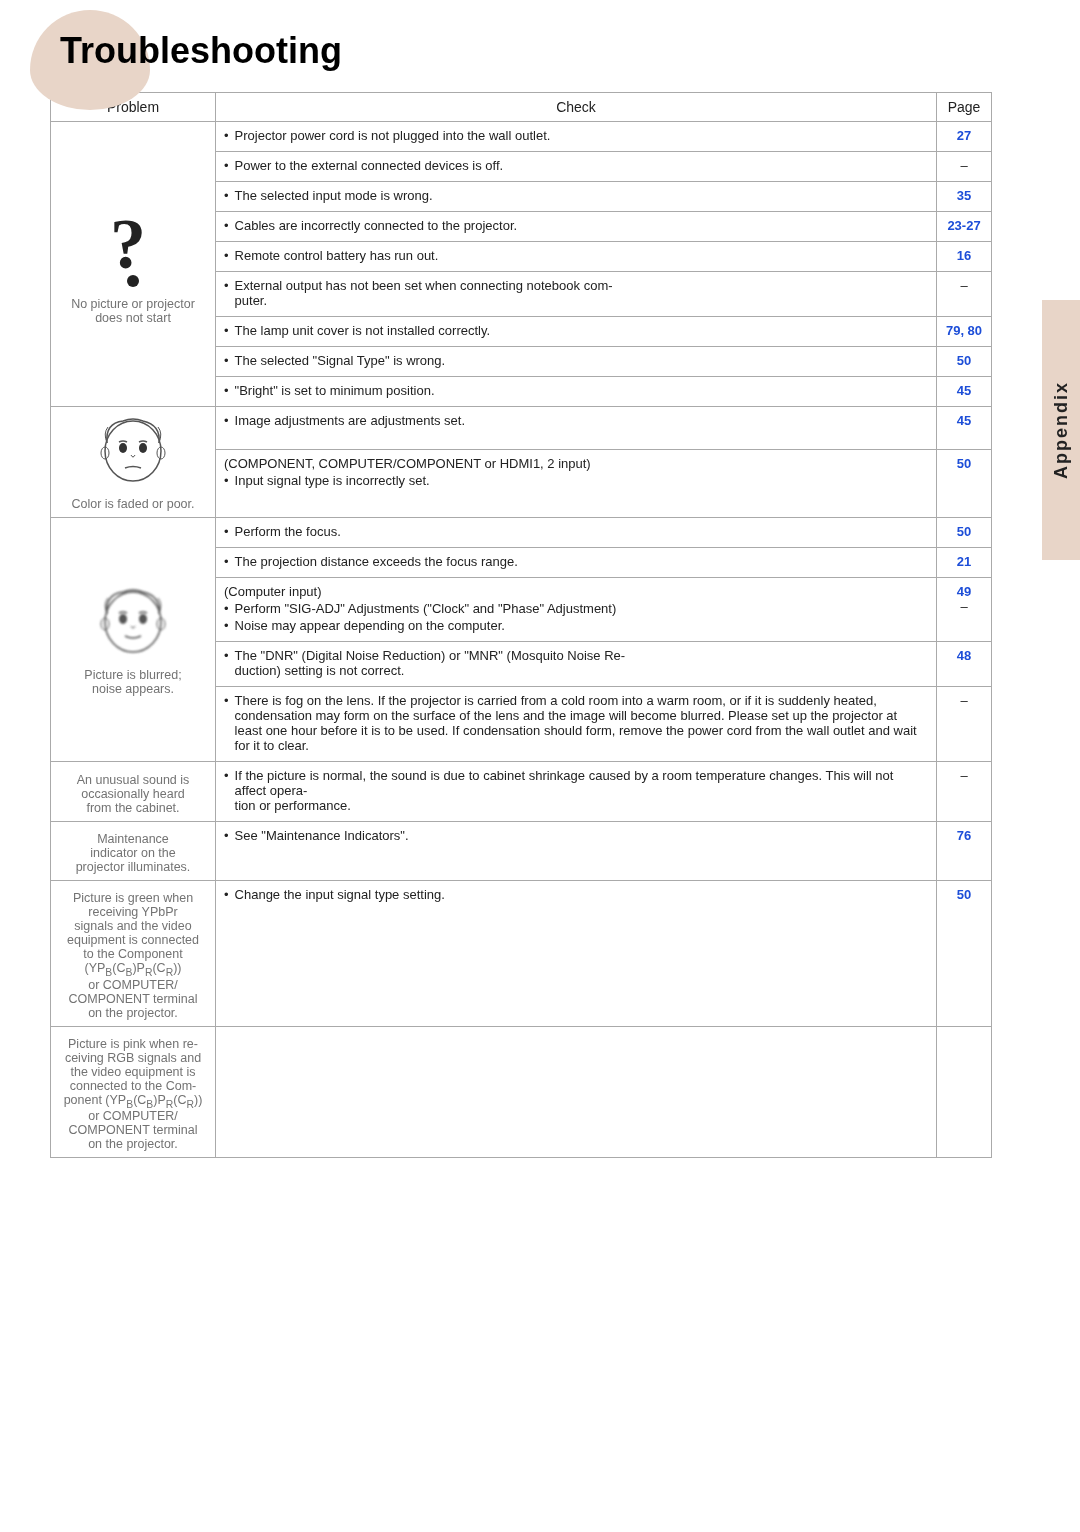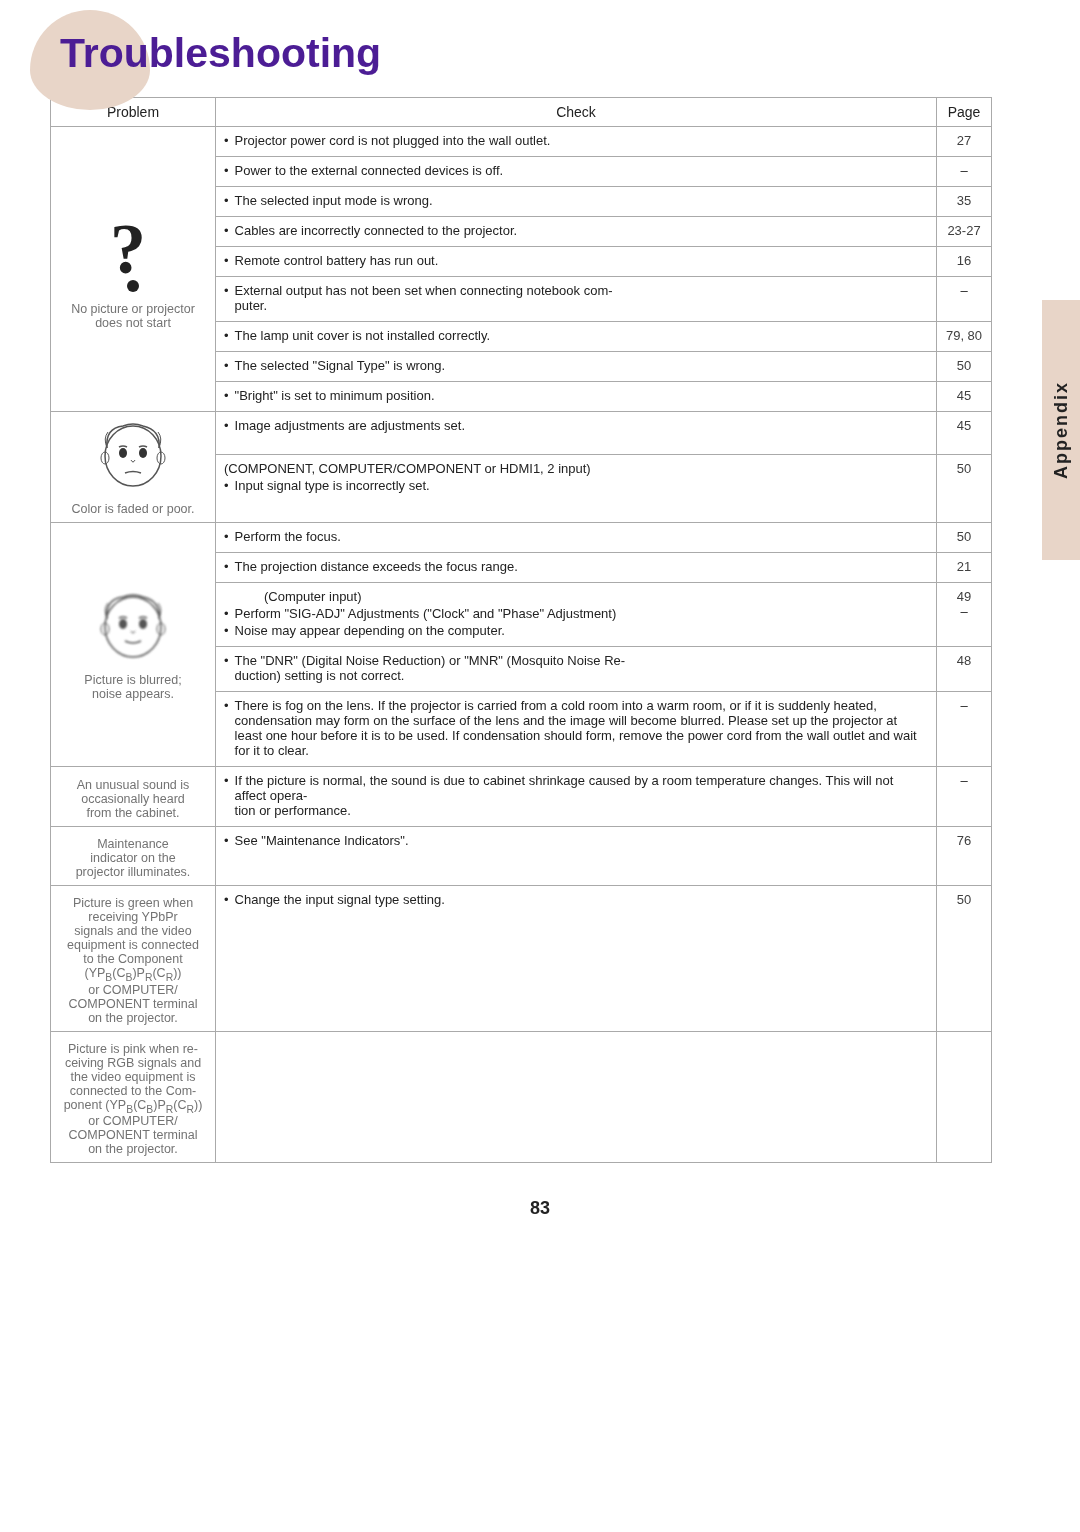--- a/index.html
+++ b/index.html
@@ -50,23 +50,23 @@
     .title-bg-circle {
       position: absolute;
       top: 10px;
       left: 30px;
       width: 120px;
       height: 100px;
       background: #e8d5c8;
       border-radius: 50% 50% 50% 50% / 60% 60% 40% 40%;
     }
     .page-title {
-      font-size: 41px;
+      font-size: 36px;
       font-weight: bold;
-      color: #4c1d95;
+      color: #000000;
       position: relative;
       z-index: 1;
       padding-left: 10px;
     }
 
     
     .content-area {
       padding: 10px 50px 20px 50px;
       margin-right: 38px;
     }
@@ -100,22 +100,22 @@
       width: auto;
     }
     .trouble-table .col-page {
       width: 55px;
       text-align: center;
       vertical-align: top;
       margin-left: 32px;
     }
 
     .page-ref {
-      color: #404040;
-      font-weight: normal;
+      color: #1d4ed8;
+      font-weight: bold;
     }
     .dash-ref {
       color: #222;
     }
 
     .check-item {
       display: flex;
       align-items: flex-start;
       margin-bottom: 2px;
     }
@@ -370,21 +370,21 @@
           <td class="col-check">
             <div class="check-item">
                 <span class="bullet">•</span>
                 <span>The projection distance exceeds the focus range.</span>
               </div>
           </td>
           <td class="col-page"><span class="page-ref">21</span></td>
         </tr>
         <tr>
           <td class="col-check">
-            <div style="margin-bottom:2px;margin-left:40px;">(Computer input)</div>
+            <div style="margin-bottom:2px;">(Computer input)</div>
             <div class="check-item">
                 <span class="bullet">•</span>
                 <span>Perform "SIG-ADJ" Adjustments ("Clock" and "Phase" Adjustment)</span>
               </div>
             <div class="check-item">
                 <span class="bullet">•</span>
                 <span>Noise may appear depending on the computer.</span>
               </div>
           </td>
           <td class="col-page"><span class="page-ref">49</span><br><span class="dash-ref">–</span></td>
@@ -453,15 +453,14 @@
           </td>
           <td class="col-check">
           </td>
           <td class="col-page"></td>
         </tr>
 
       </tbody>
     </table>
   </div>
 
-  <div class="page-number">83</div>
 
 </div>
 
 </body></html>

